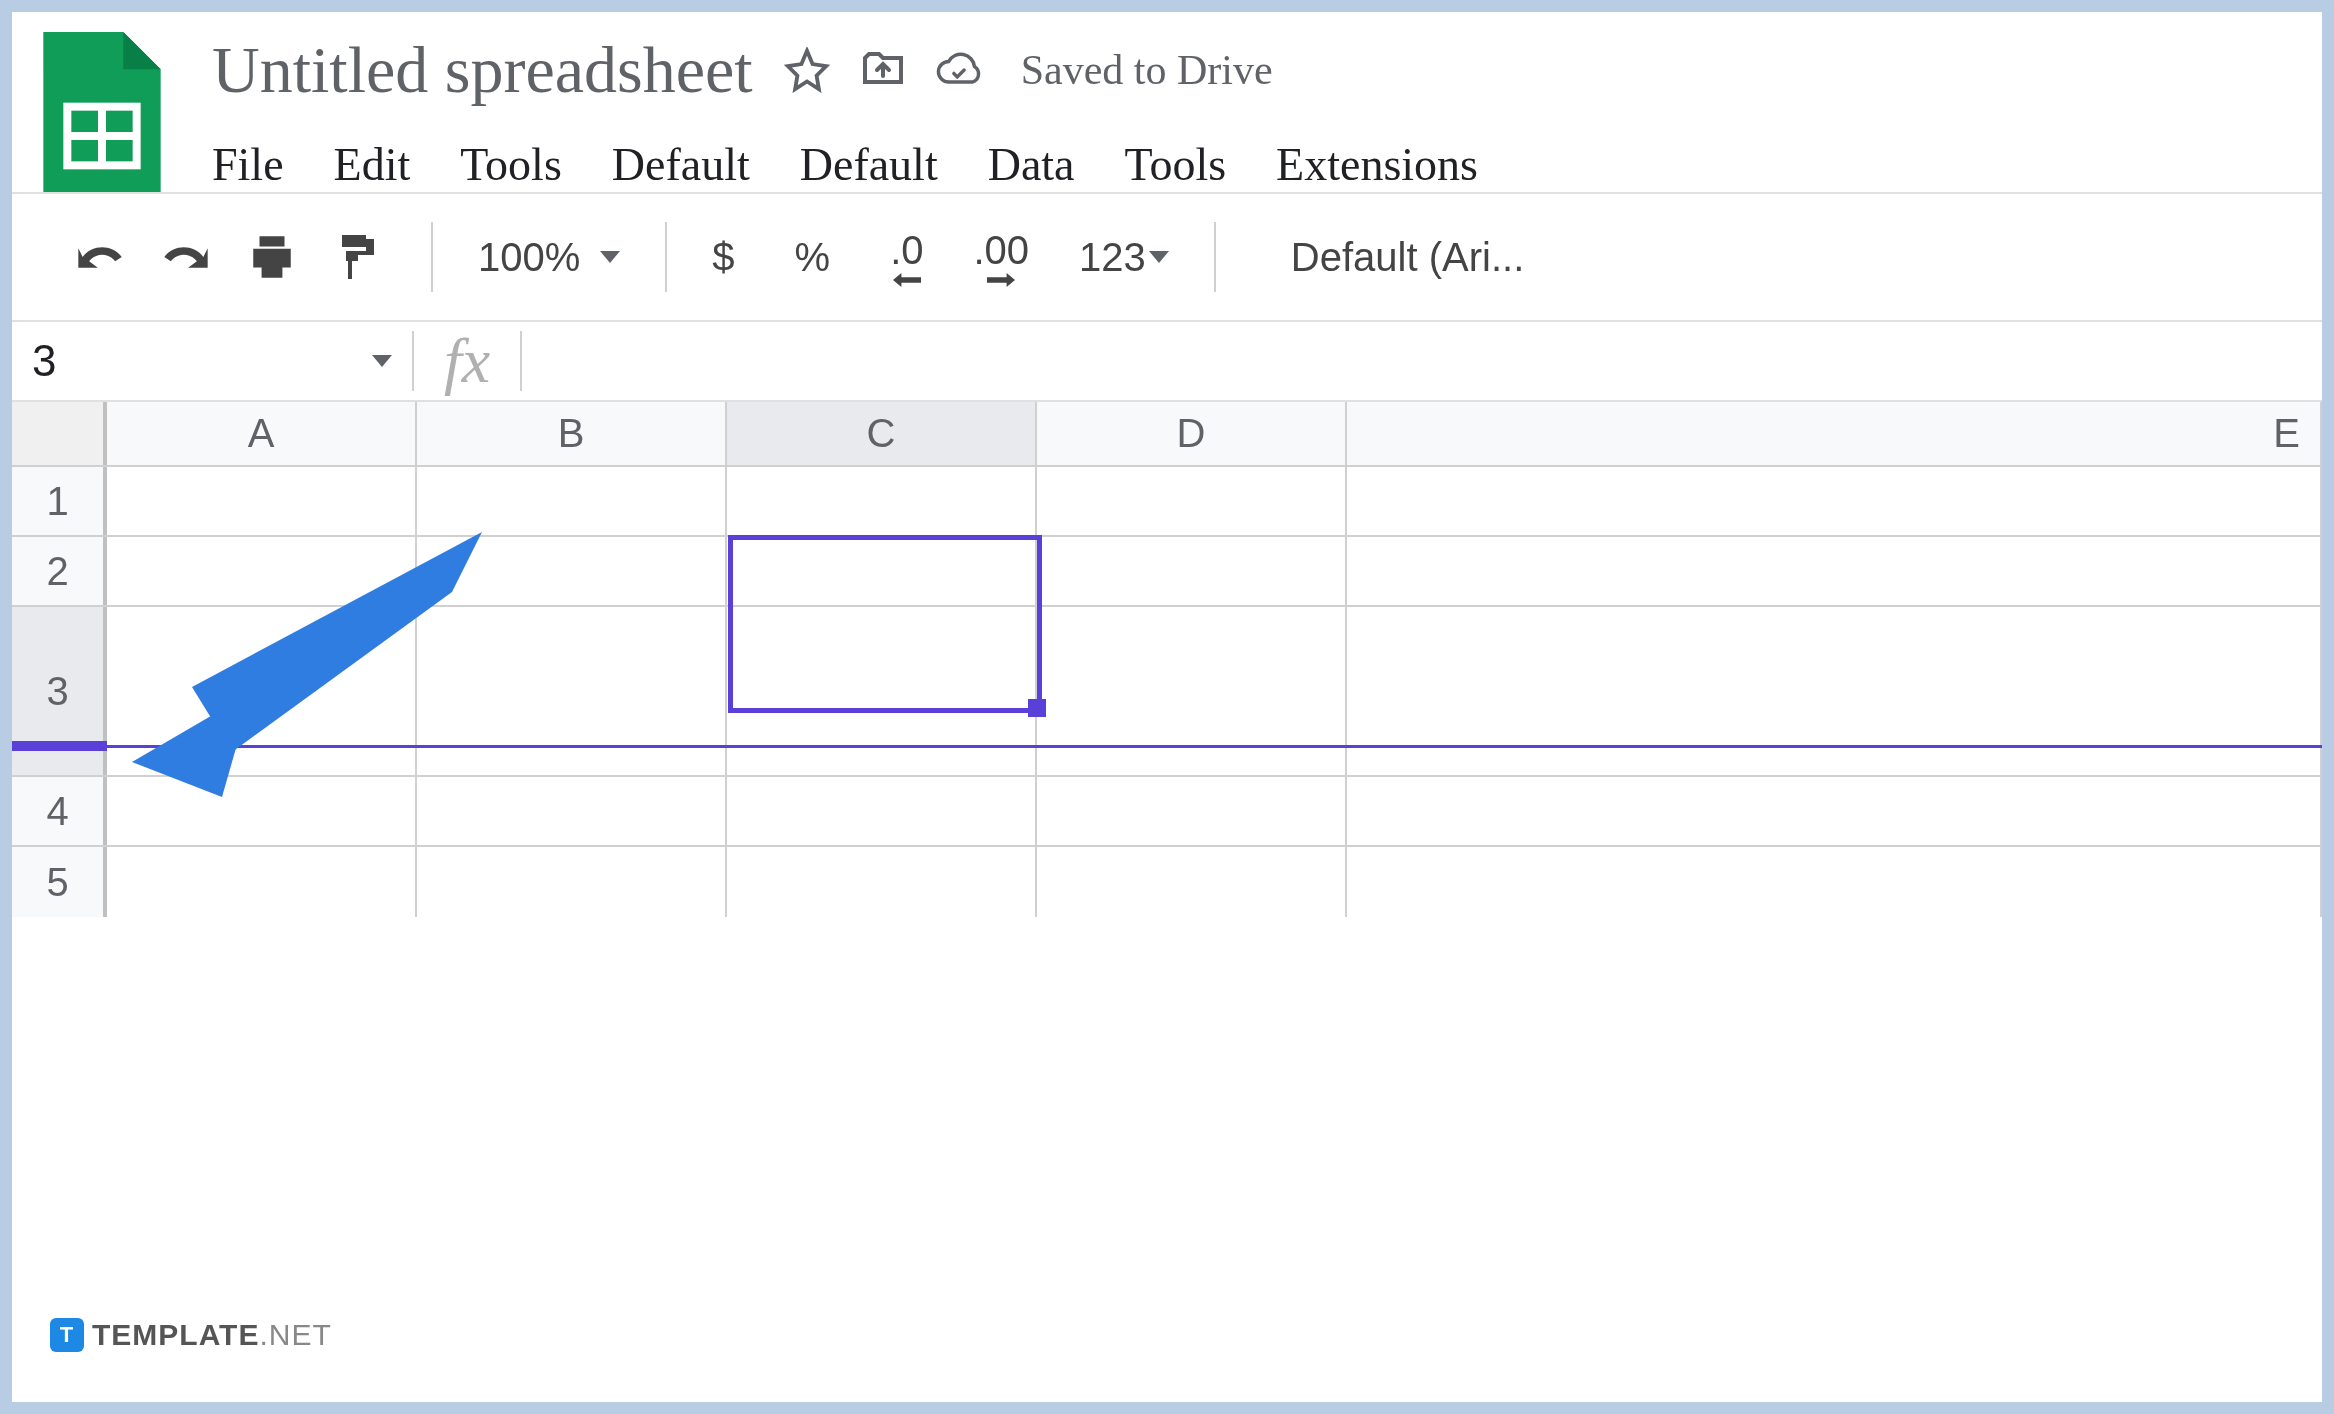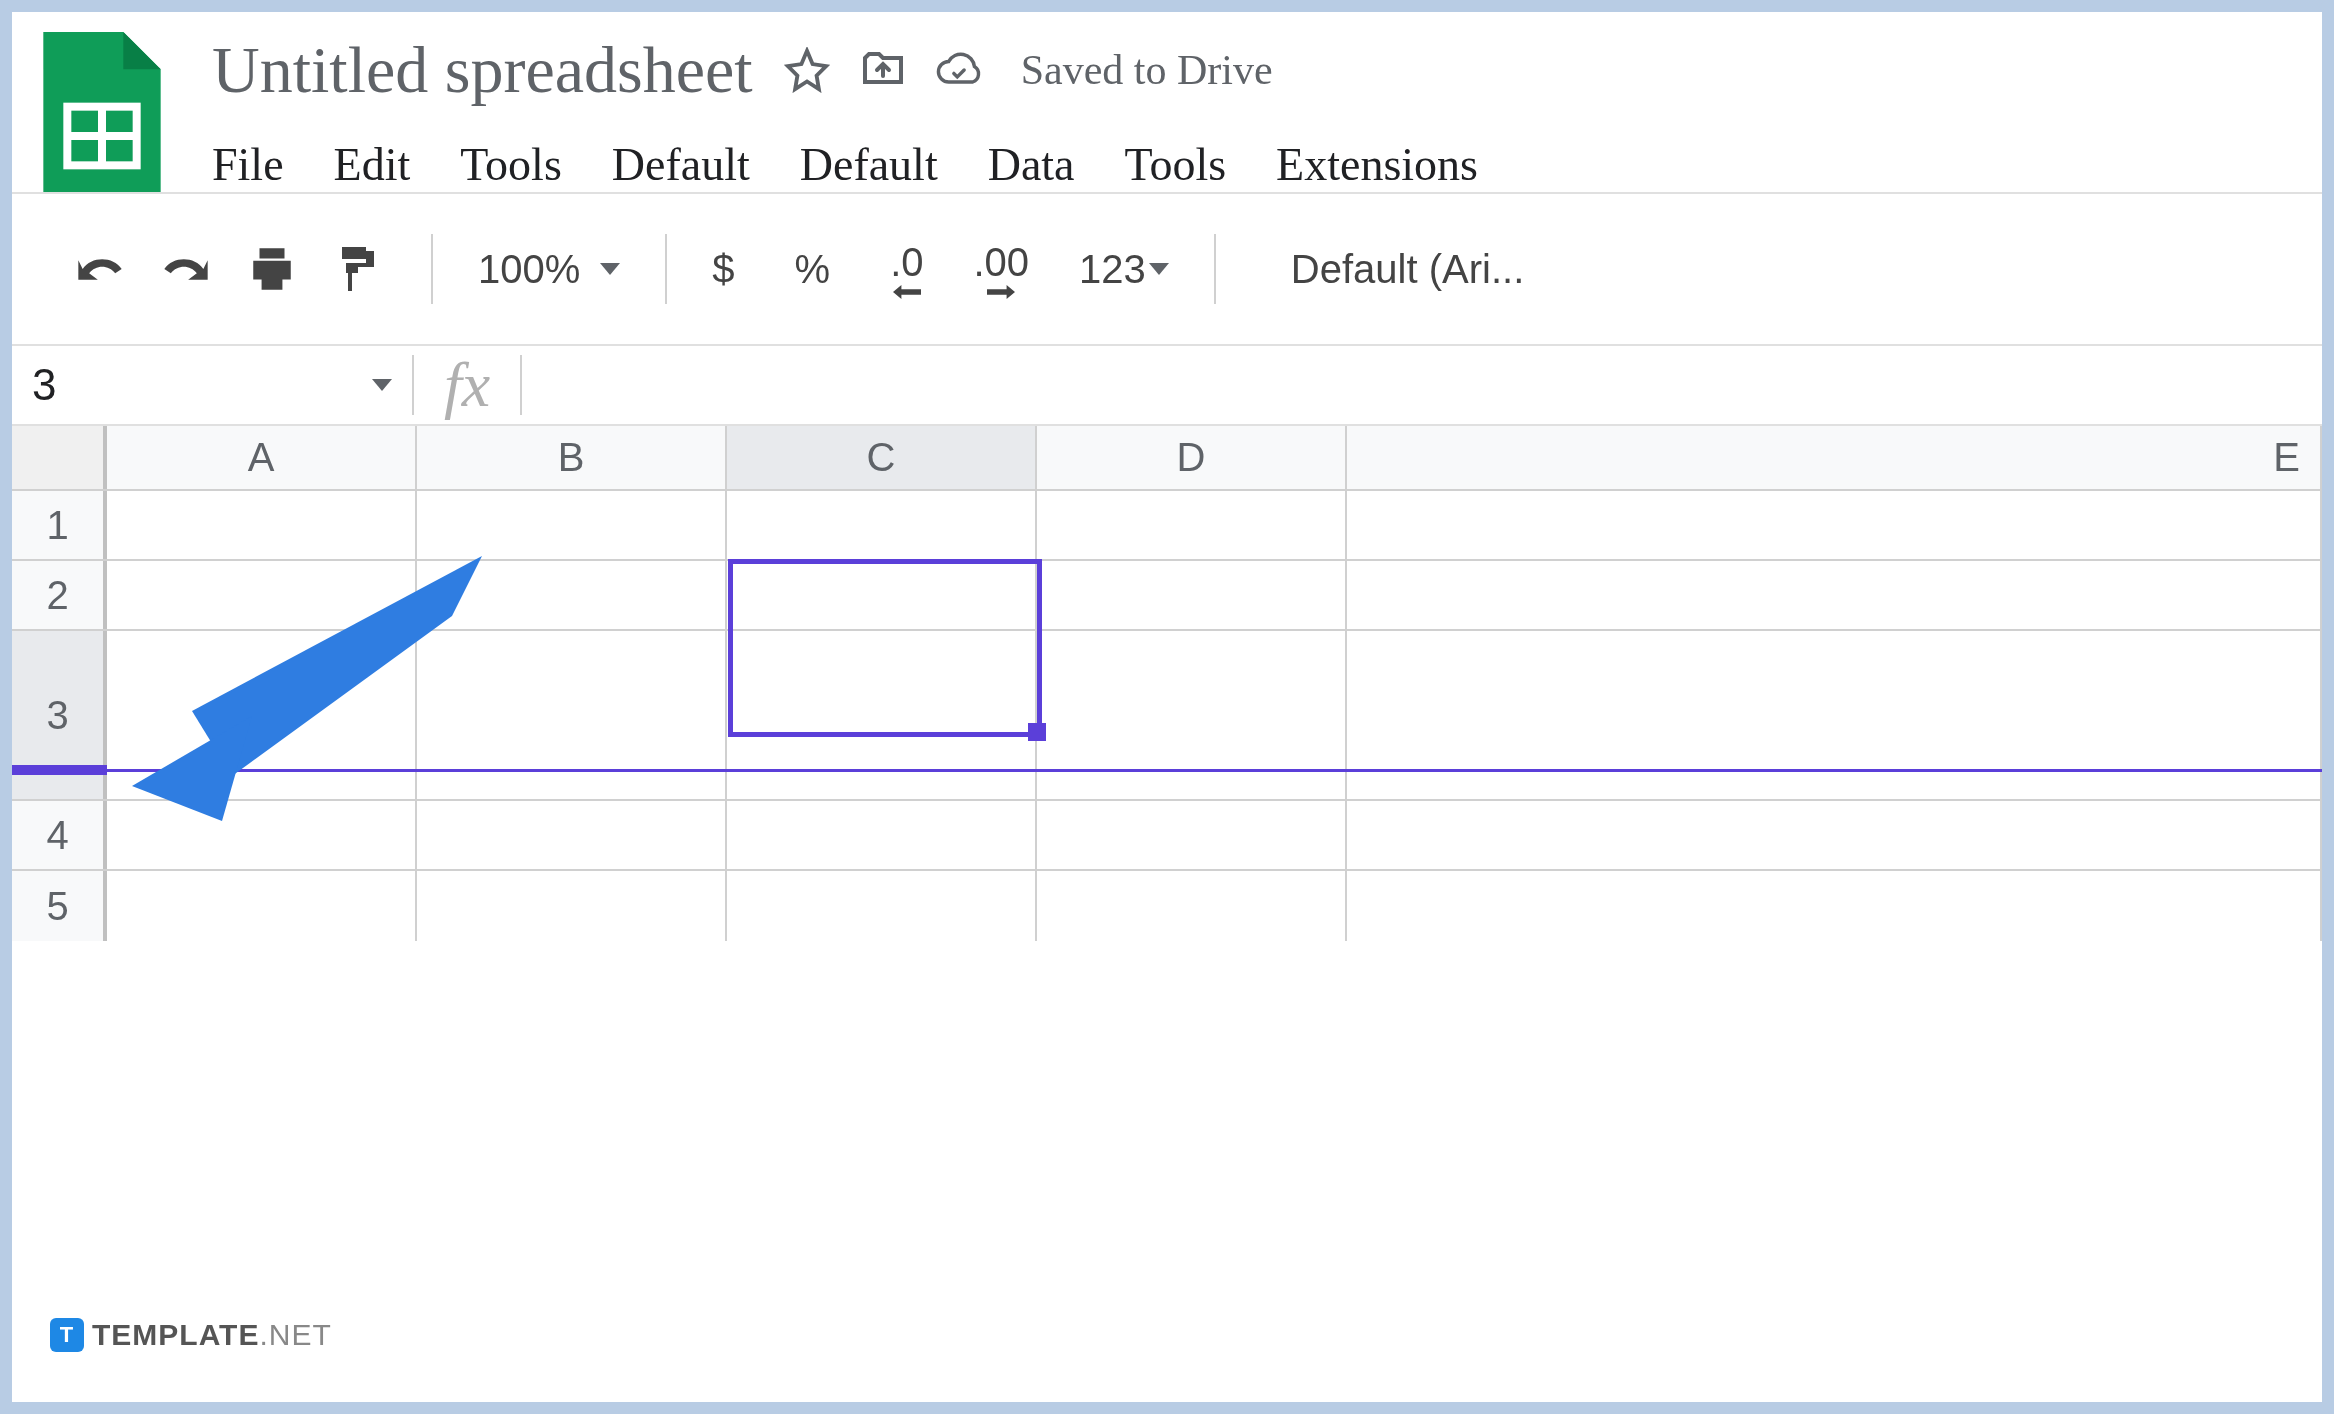--- a/index.html
+++ b/index.html
@@ -69,21 +69,21 @@
     margin-top: 30px;
   }
   .menu-item {
     font-size: 46px;
     color: #202124;
     cursor: pointer;
   }
   .toolbar {
     display: flex;
     align-items: center;
-    padding: 40px 60px;
+    padding: 28px 60px;
     border-top: 2px solid #e0e0e0;
     border-bottom: 2px solid #e0e0e0;
     gap: 30px;
   }
   .tb-btn {
     width: 56px;
     height: 56px;
     display: flex;
     align-items: center;
     justify-content: center;

